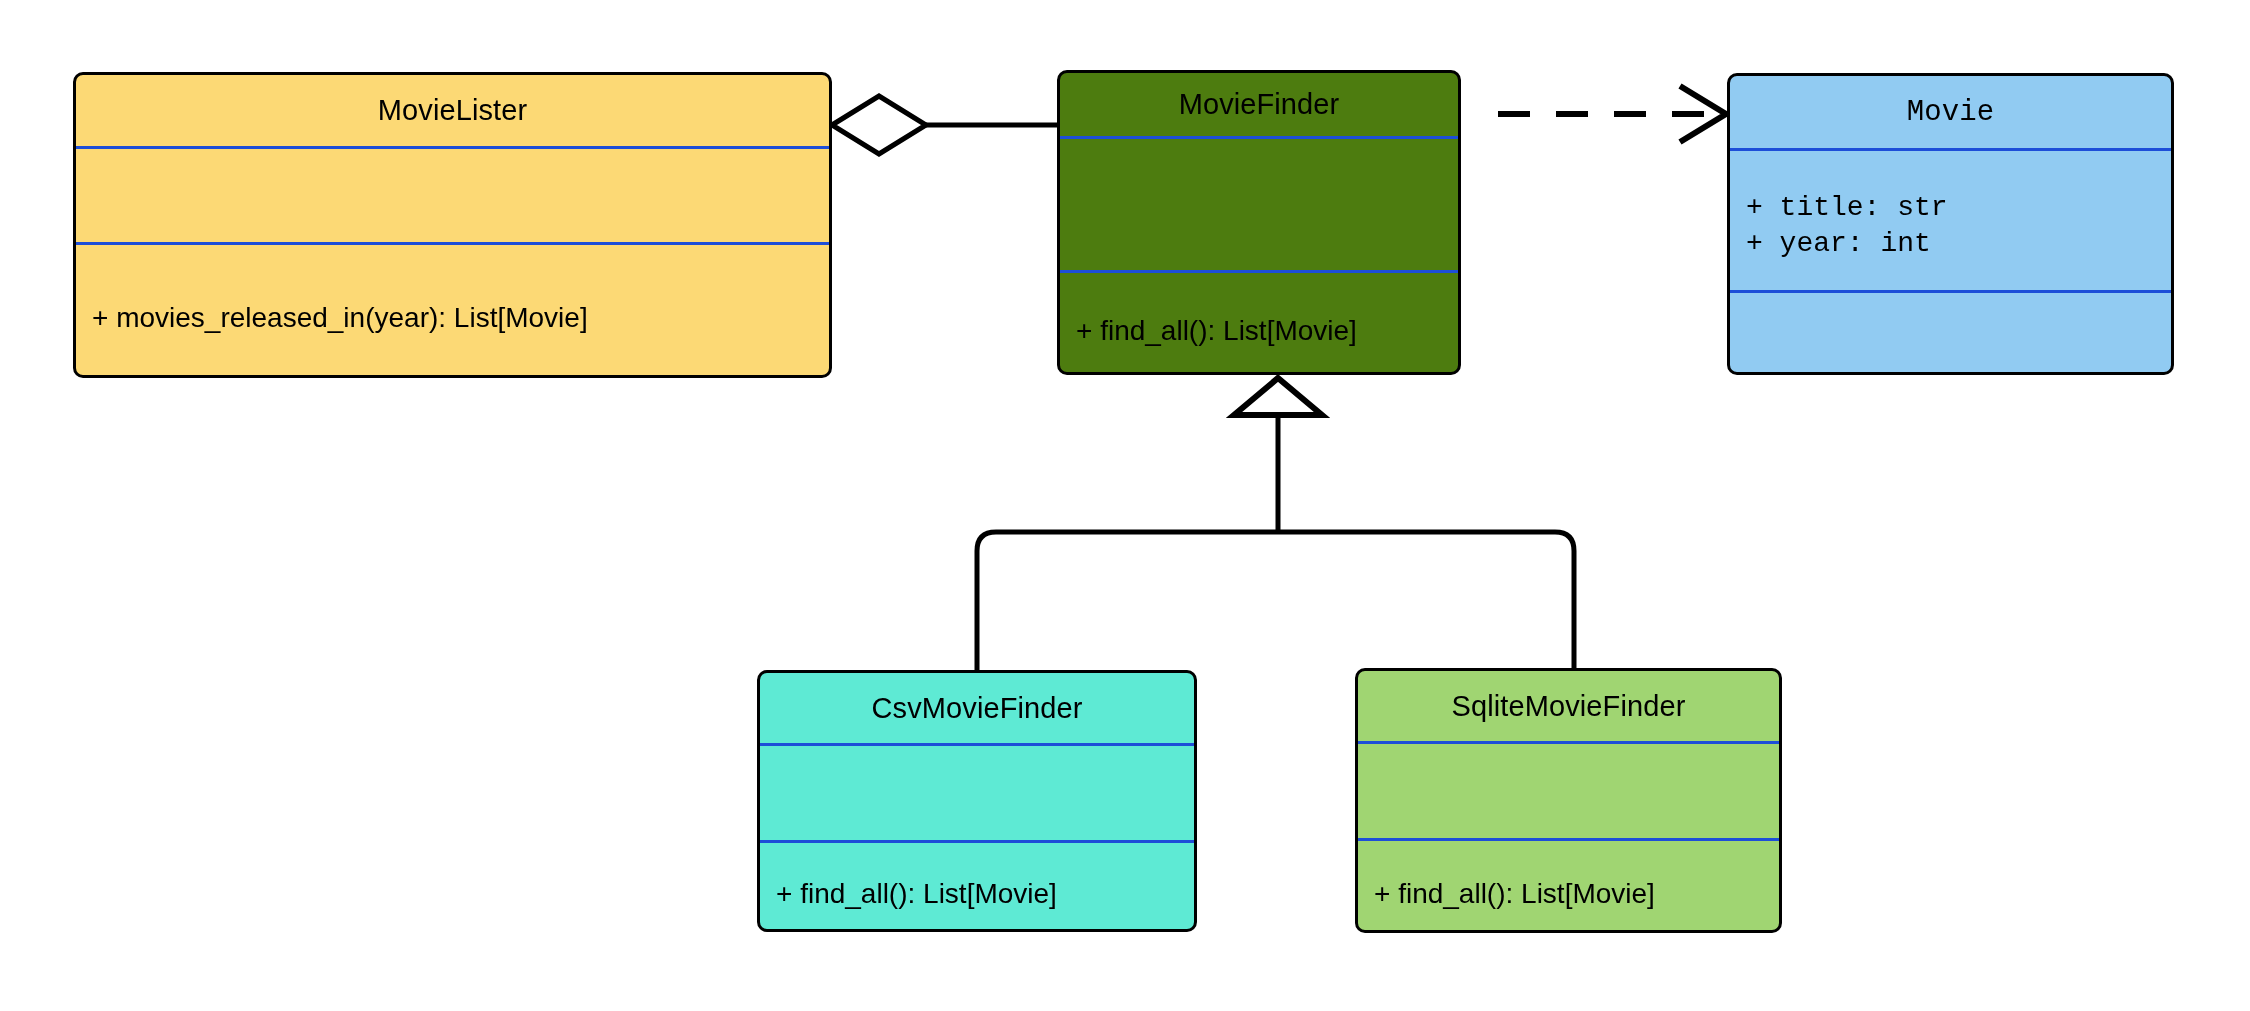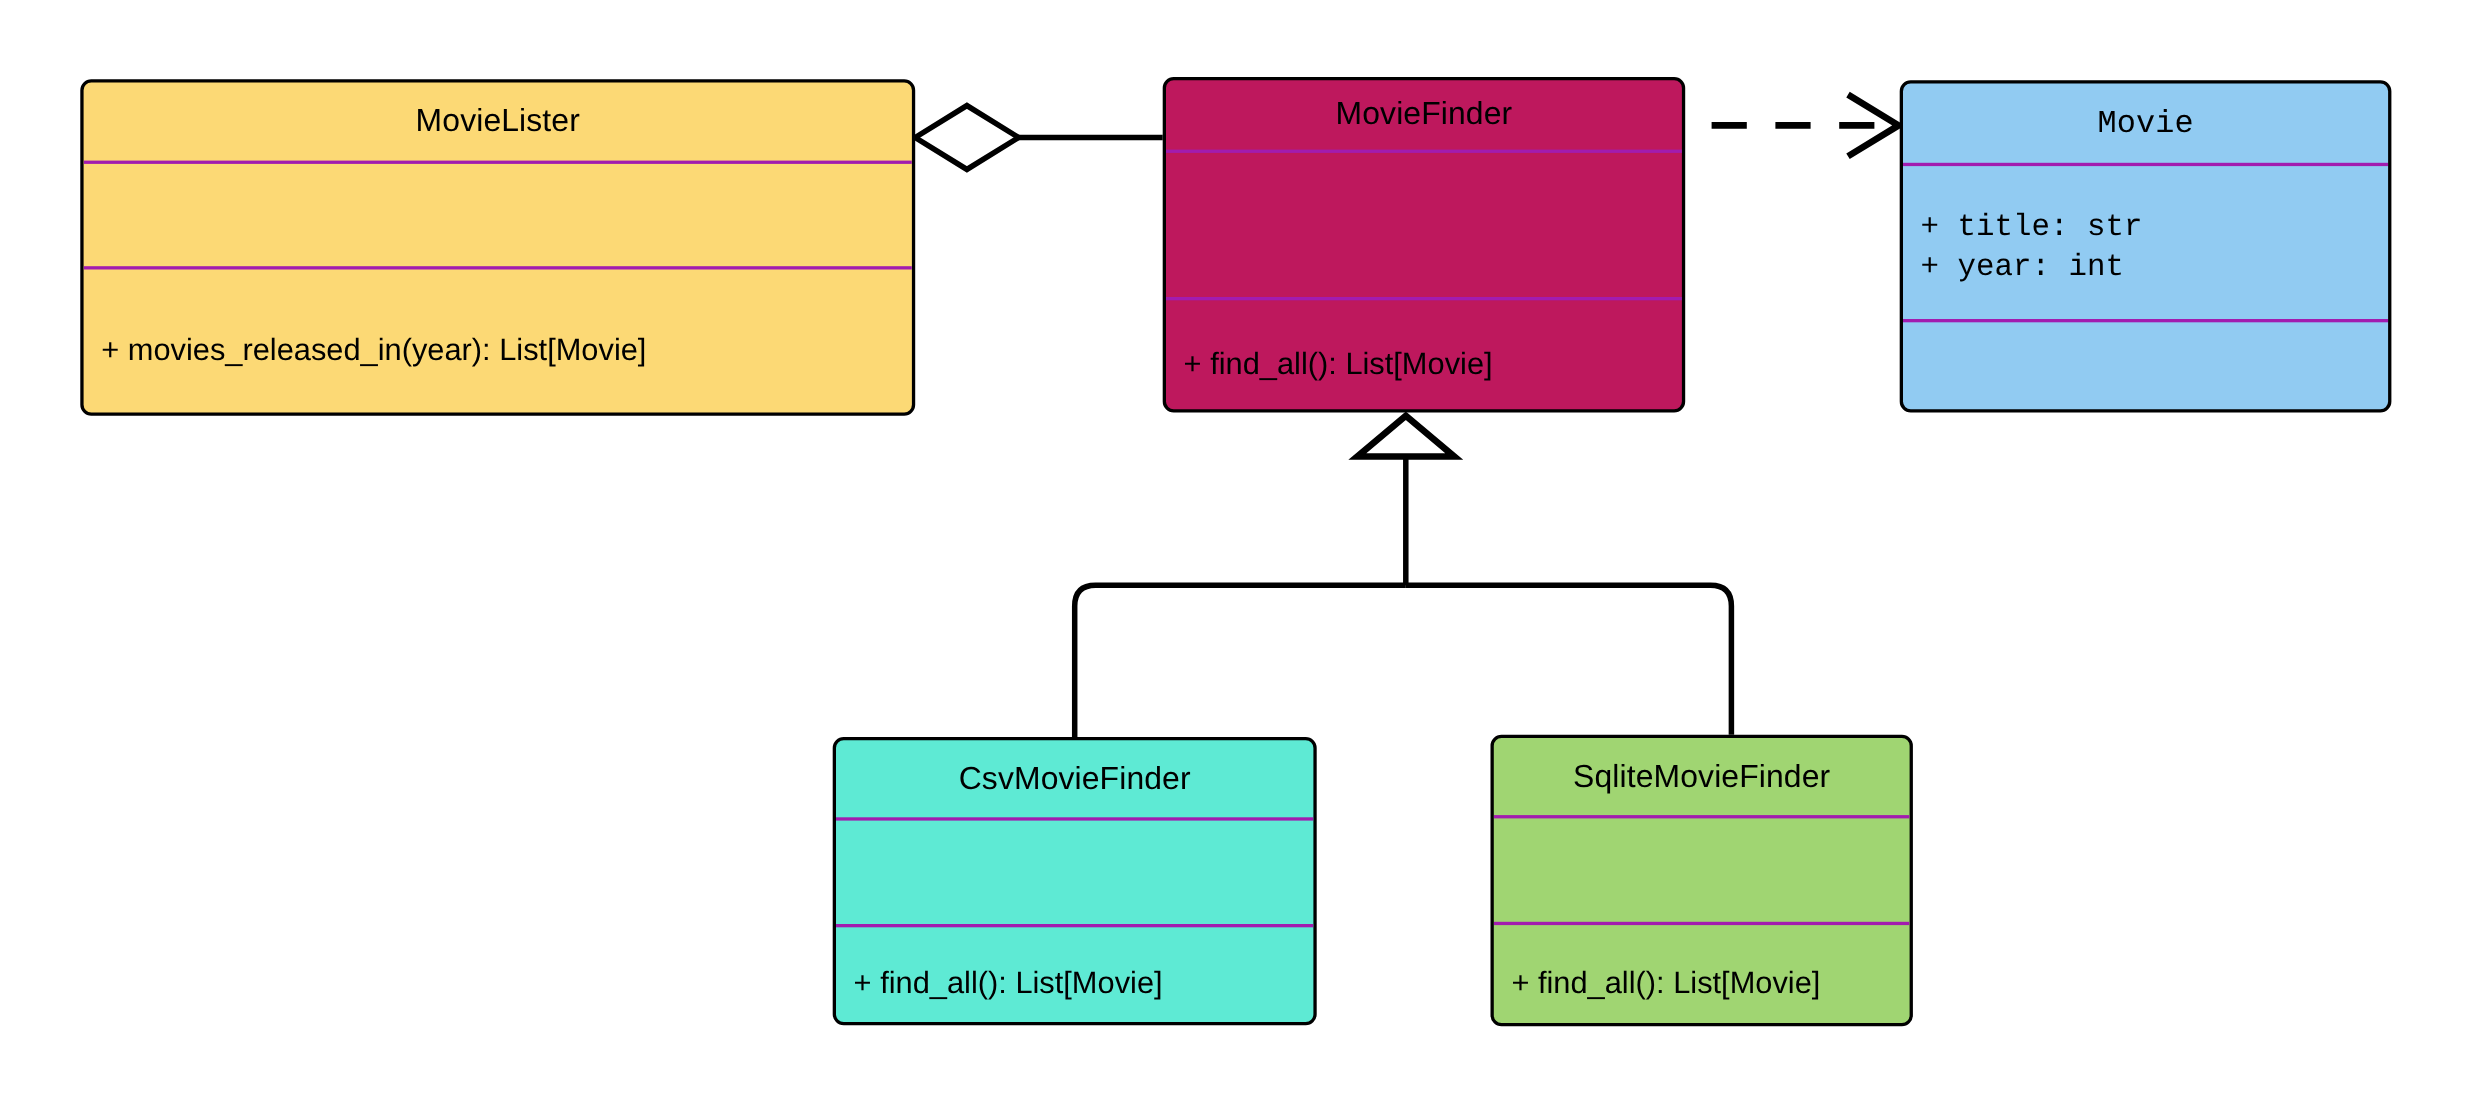--- a/index.html
+++ b/index.html
@@ -34,21 +34,21 @@
     display: flex;
     flex-direction: column;
     overflow: hidden;
     z-index: 5;
   }
   .compartment {
     box-sizing: border-box;
     position: relative;
   }
   .compartment.divided {
-    border-bottom: 3px solid #a21caf;
+    border-bottom: 3px solid #1d4ed8;
   }
   .class-name {
     display: flex;
     align-items: center;
     justify-content: center;
     font-size: 29px;
     color: #000000;
     letter-spacing: 0.1px;
     white-space: nowrap;
   }
@@ -101,21 +101,21 @@
   </svg>
 
   <div class="uml-class" style="left:73px; top:72px; width:759px; height:306px; background:#fcd975;">
     <div class="compartment divided class-name" style="height:74px;">MovieLister</div>
     <div class="compartment divided empty-compartment" style="height:96px;"></div>
     <div class="compartment member-list pad-top-lg" style="flex:1 1 auto;">
       <div class="member">+ movies_released_in(year): List[Movie]</div>
     </div>
   </div>
 
-  <div class="uml-class" style="left:1057px; top:70px; width:475px; height:305px; background:#be185d;">
+  <div class="uml-class" style="left:1057px; top:70px; width:404px; height:305px; background:#4d7c0f;">
     <div class="compartment divided class-name" style="height:66px;">MovieFinder</div>
     <div class="compartment divided empty-compartment" style="height:134px;"></div>
     <div class="compartment member-list pad-top-lg" style="flex:1 1 auto;">
       <div class="member">+ find_all(): List[Movie]</div>
     </div>
   </div>
 
   <div class="uml-class" style="left:1727px; top:73px; width:447px; height:302px; background:#91cbf2;font-family:Liberation Mono, monospace;">
     <div class="compartment divided class-name" style="height:75px;">Movie</div>
     <div class="compartment divided member-list" style="height:142px;">
@@ -126,21 +126,21 @@
   </div>
 
   <div class="uml-class" style="left:757px; top:670px; width:440px; height:262px; background:#5eead4;">
     <div class="compartment divided class-name" style="height:73px;">CsvMovieFinder</div>
     <div class="compartment divided empty-compartment" style="height:97px;"></div>
     <div class="compartment member-list pad-top-lg" style="flex:1 1 auto;">
       <div class="member">+ find_all(): List[Movie]</div>
     </div>
   </div>
 
-  <div class="uml-class" style="left:1355px; top:668px; width:384px; height:265px; background:#a0d572;">
+  <div class="uml-class" style="left:1355px; top:668px; width:427px; height:265px; background:#a0d572;">
     <div class="compartment divided class-name" style="height:73px;">SqliteMovieFinder</div>
     <div class="compartment divided empty-compartment" style="height:97px;"></div>
     <div class="compartment member-list pad-top-lg" style="flex:1 1 auto;">
       <div class="member">+ find_all(): List[Movie]</div>
     </div>
   </div>
 
 </div>
 
 </body></html>

